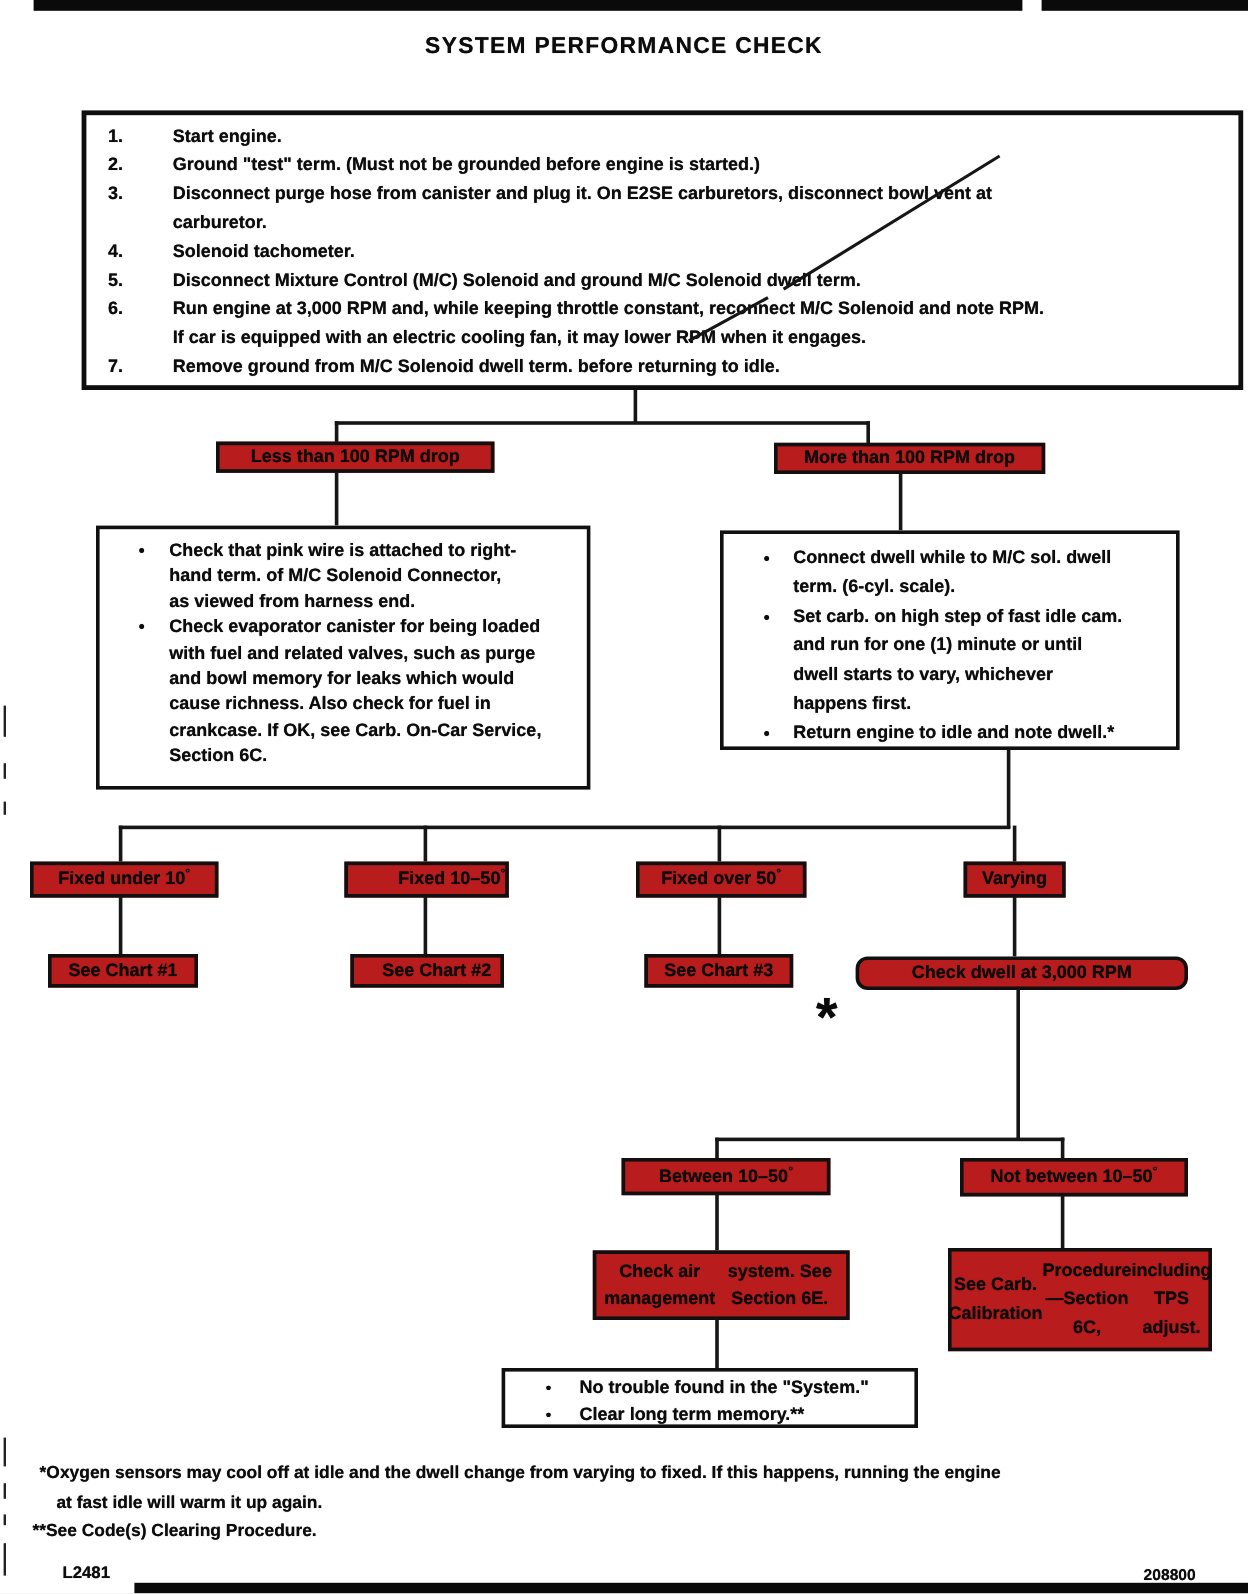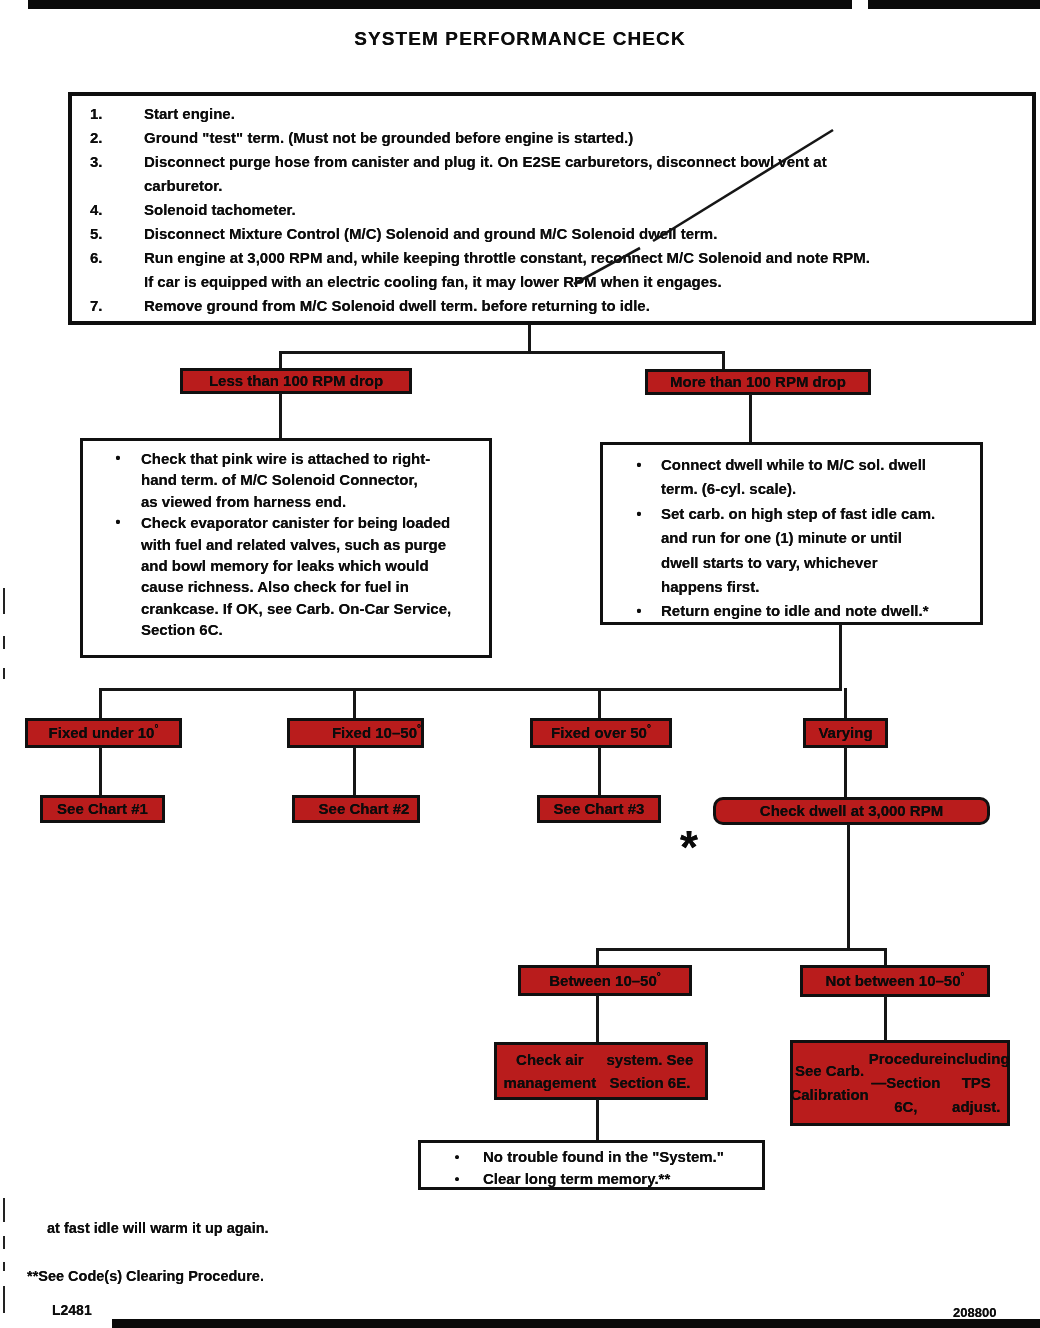--- a/index.html
+++ b/index.html
@@ -253,20 +253,21 @@
       <span class="b">•</span>
       <span class="bl">No trouble found in the "System."</span>
     </div>
     <div class="bullet-item">
       <span class="b">•</span>
       <span class="bl">Clear long term memory.**</span>
     </div>
   </div>
 
   <div class="footnote fn1">
+    <div>*Oxygen sensors may cool off at idle and the dwell change from varying to fixed. If this happens, running the engine</div>
     <div style="padding-left:14px;">at fast idle will warm it up again.</div>
   </div>
   <div class="footnote fn2">**See Code(s) Clearing Procedure.</div>
 
   <div class="footer-label" style="left:52px;top:1302px;">L2481</div>
   <div class="footer-label" style="left:953px;top:1305px;font-size:13px;">208800</div>
 
 </div>
 
 </body></html>

